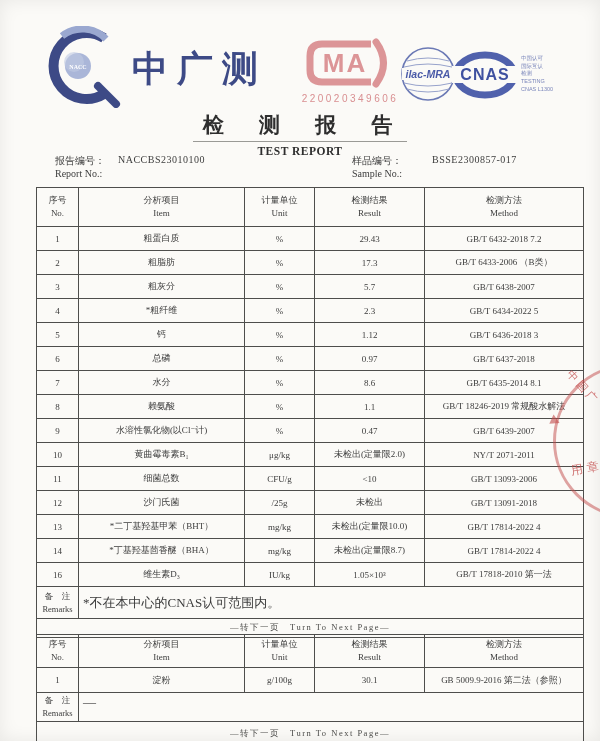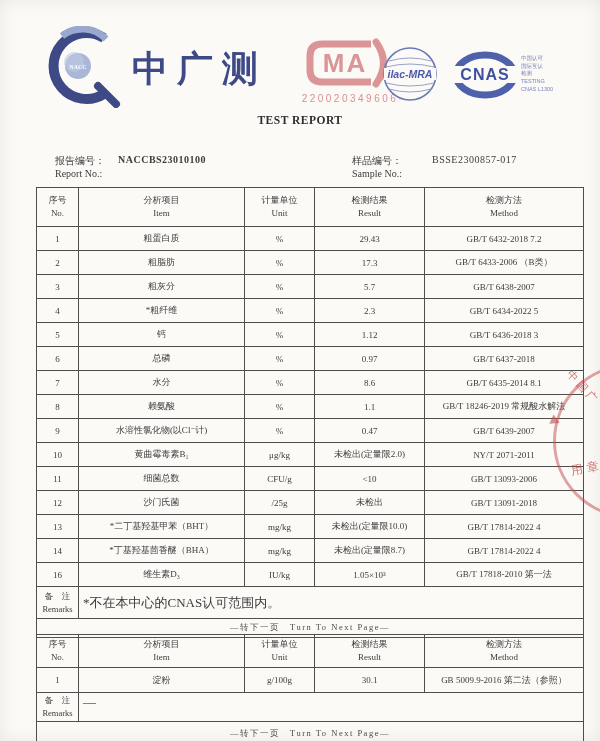--- a/index.html
+++ b/index.html
@@ -3,31 +3,31 @@
 <meta charset="utf-8">
 <style>
   html,body{margin:0;padding:0;}
   body{width:600px;height:741px;background:#e9e8e4;font-family:"Liberation Serif","DejaVu Serif",serif;}
   .page{position:relative;width:600px;height:741px;background:#fbfaf7;overflow:hidden;box-shadow:inset 0 0 18px rgba(0,0,0,.08);}
   
   .brand{position:absolute;left:26px;top:26px;display:flex;align-items:flex-end;}
   .brand-text{font-size:36px;font-weight:bold;color:#3d4a86;letter-spacing:9px;margin:0 0 14px 2px;font-family:"Liberation Sans",sans-serif;}
   .cma{position:absolute;left:299px;top:38px;width:102px;text-align:center;}
   .cma-num{font-size:10px;color:#d98f91;letter-spacing:2.5px;margin-top:1px;font-family:"Liberation Sans",sans-serif;}
-  .ilac{position:absolute;left:381px;top:45px;}
+  .ilac{position:absolute;left:399px;top:45px;}
   .cnas{position:absolute;left:452px;top:51px;display:flex;}
   .cnas-side{font-size:5.5px;line-height:1.4;color:#7a86bb;text-align:left;padding:4px 0 0 3px;font-family:"Liberation Sans",sans-serif;}
   
   .title{position:absolute;top:111px;left:0;width:100%;text-align:center;color:#2e2e2e;}
   .title-cn{display:inline-block;font-size:21px;font-weight:bold;letter-spacing:15px;padding:0 0 2px 10px;border-bottom:1px solid #9a9a96;}
   .title-en{margin-top:3px;font-size:11.5px;font-weight:bold;letter-spacing:.5px;}
   
   .nums{position:absolute;top:154px;left:0;width:100%;font-size:10px;color:#3d3d3d;}
   .nums span{position:absolute;white-space:nowrap;}
-  .lab-rep{left:55px;top:0;} .val-rep{left:118px;top:0;letter-spacing:.5px;font-weight:bold;}
+  .lab-rep{left:55px;top:0;} .val-rep{left:118px;top:0;letter-spacing:.5px;}
   .lab-rep-en{left:55px;top:14px;}
   .lab-smp{left:352px;top:0;} .val-smp{left:432px;top:0;letter-spacing:.5px;}
   .lab-smp-en{left:352px;top:14px;}
   
   .twrap{position:absolute;left:36px;width:548px;}
   .t1{top:187px;} .t2{top:634px;}
   table{width:100%;table-layout:fixed;border-collapse:collapse;color:#3c3c3c;}
   th,td{border:1px solid #4e4e4c;text-align:center;padding:1px 2px;font-weight:normal;overflow:hidden;}
   th{font-size:9px;line-height:1.45;}
   .t1 th{height:36px;} .t2 th{height:30px;}
@@ -90,20 +90,21 @@
     <div class="cnas-side">
       <div>中国认可</div>
       <div>国际互认</div>
       <div>检测</div>
       <div>TESTING</div>
       <div>CNAS L1300</div>
     </div>
   </div>
 
   <div class="title">
+    <div><span class="title-cn">检 测 报 告</span></div>
     <div class="title-en">TEST REPORT</div>
   </div>
 
   <div class="nums">
     <span class="lab-rep">报告编号：</span>
     <span class="val-rep">NACCBS23010100</span>
     <span class="lab-rep-en">Report No.:</span>
     <span class="lab-smp">样品编号：</span>
     <span class="val-smp">BSSE2300857-017</span>
     <span class="lab-smp-en">Sample No.:</span>

